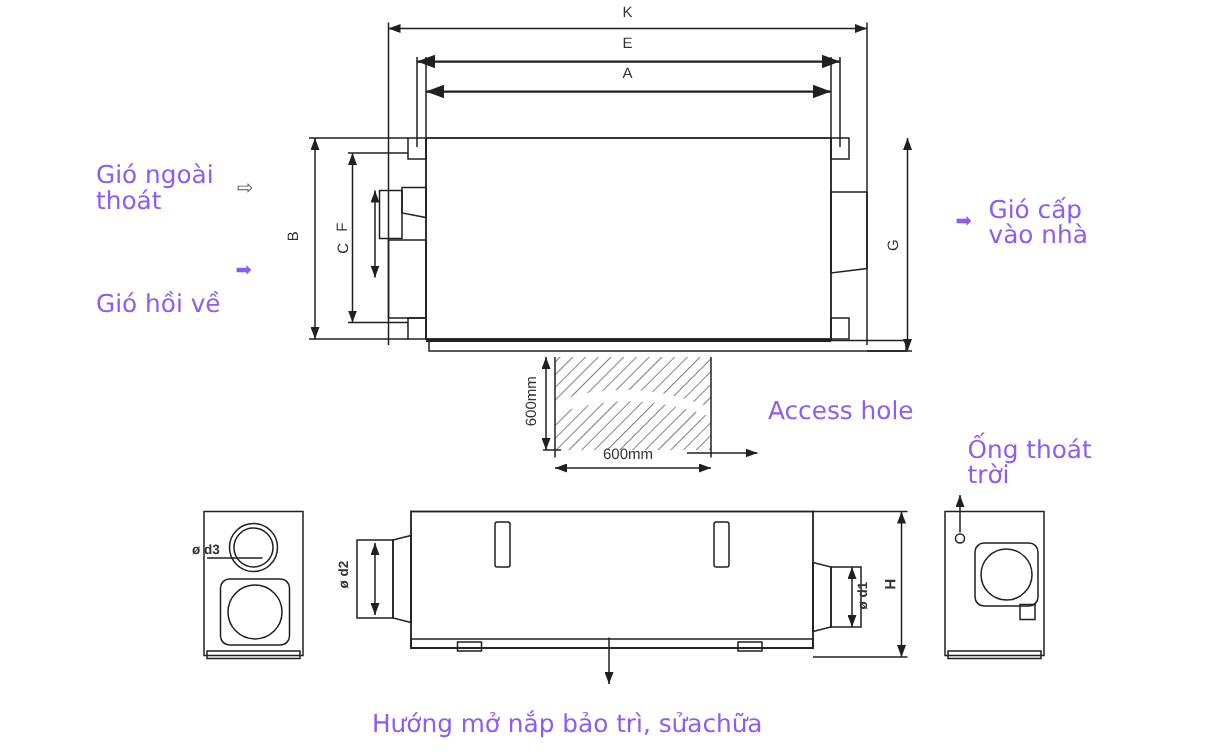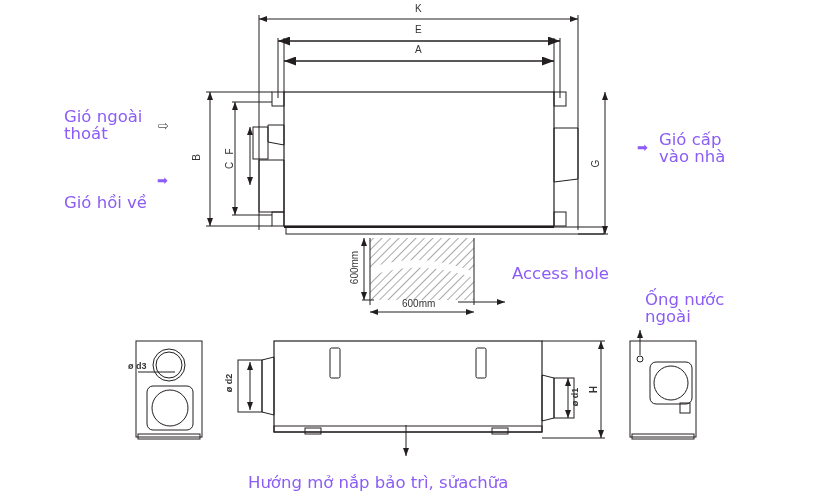--- a/index.html
+++ b/index.html
@@ -132,22 +132,22 @@
 
 <div class="lbl" style="left:637px;top:141px;font-size:13px;">➡</div>
 <div class="lbl big" style="left:659px;top:131px;">
   <div>Gió cấp</div>
   <div>vào nhà</div>
 </div>
 
 <div class="lbl big" style="left:512px;top:265px;">Access hole</div>
 
 <div class="lbl big" style="left:645px;top:291px;">
-  <div>Ống nước</div>
-  <div>ngoài</div>
+  <div>Ống thoát</div>
+  <div>trời</div>
 </div>
 
 <div class="lbl big" style="left:248px;top:474px;text-align:right;">Hướng mở nắp bảo trì, sửachữa</div>
 
 <div class="dim" style="left:415px;top:3px;">K</div>
 <div class="dim" style="left:415px;top:24px;">E</div>
 <div class="dim" style="left:415px;top:44px;">A</div>
 <div class="dim rot" style="left:193px;top:152px;">B</div>
 <div class="dim rot" style="left:226px;top:160px;">C</div>
 <div class="dim rot" style="left:226px;top:146px;">F</div>

